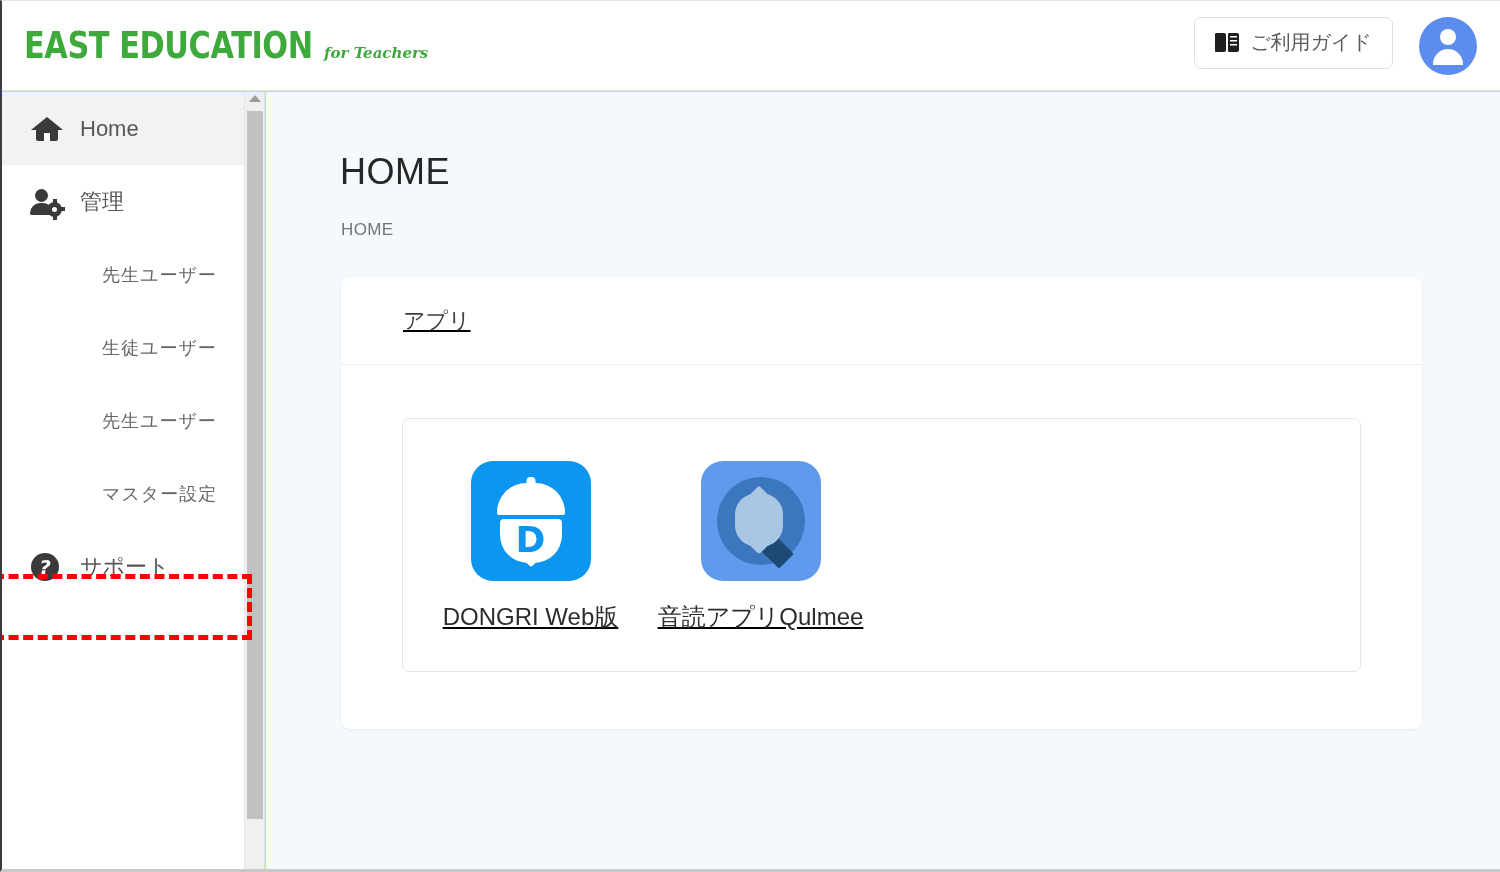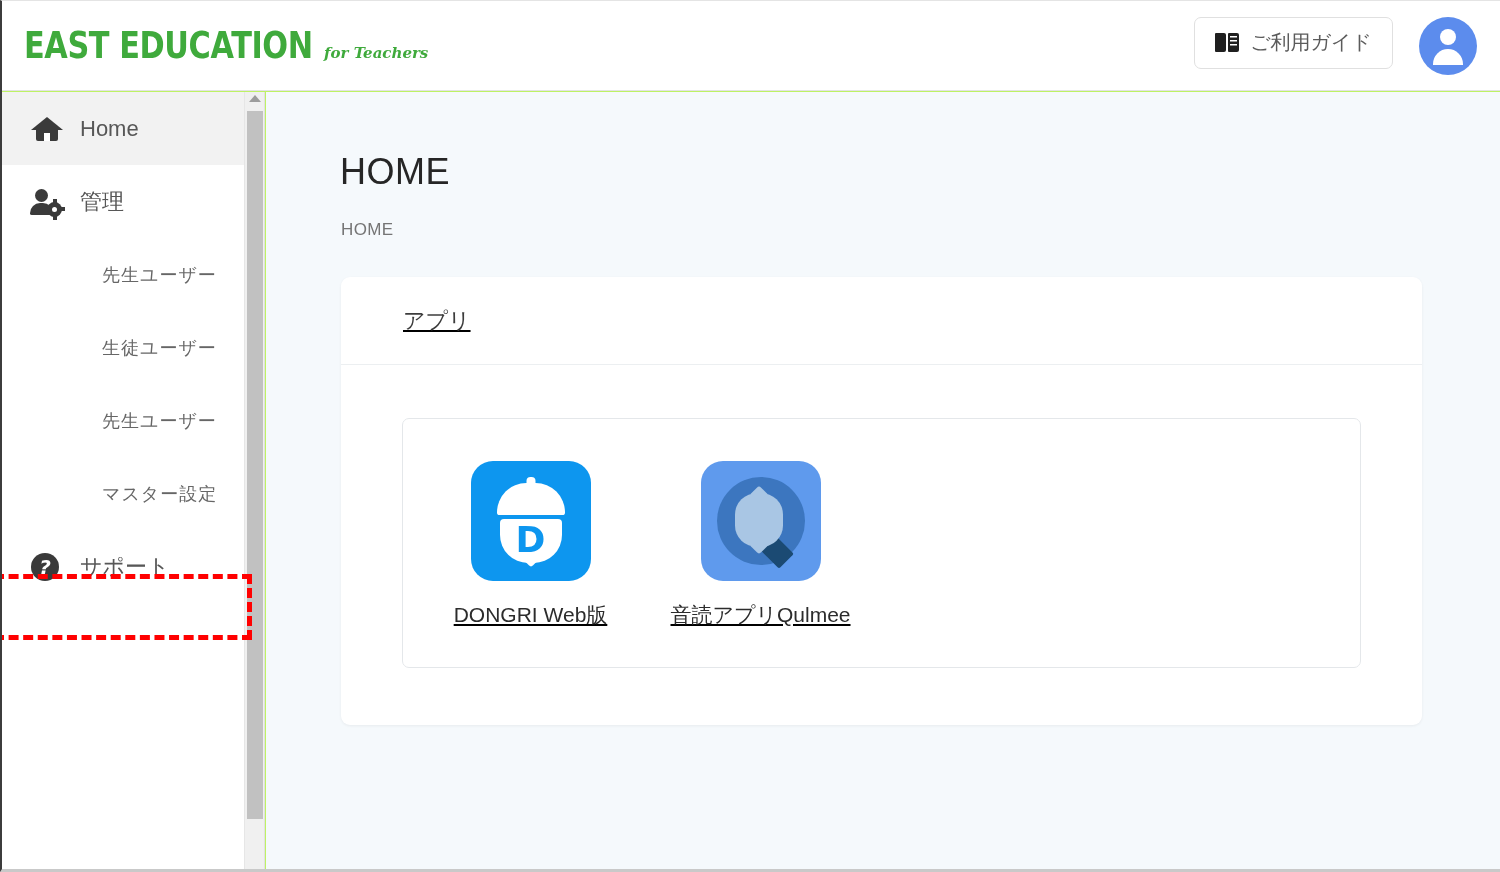--- a/index.html
+++ b/index.html
@@ -316,21 +316,21 @@
   }
   .app-icon {
     width: 120px; height: 120px;
     border-radius: 22px;
     position: relative;
     overflow: hidden;
     flex: none;
   }
   .app-label {
     margin-top: 20px;
-    font-size: 21px;
+    font-size: 24px;
     color: #2c2c2c;
     white-space: nowrap;
     text-align: center;
   }
 
   
   .icon-dongri { background: #0d96ef; }
   .acorn-cap {
     position: absolute; left: 50%; top: 22px;
     transform: translateX(-50%);

